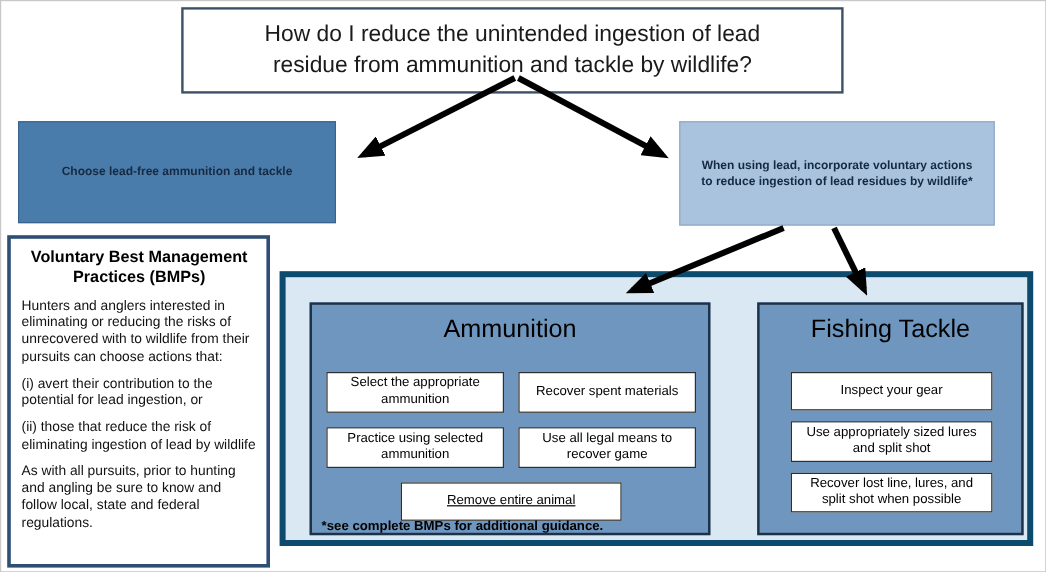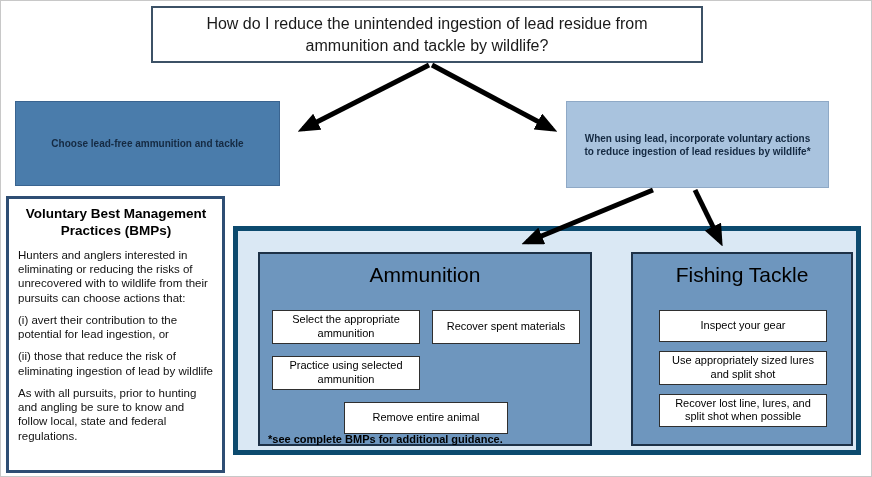--- a/index.html
+++ b/index.html
@@ -10,24 +10,24 @@
     --border_navy:#2E4E74;
     --border_dark:#3C5166;
     --arrow_black:#000000;
   }
   *{box-sizing:border-box;margin:0;padding:0;}
   body{font-family:"Liberation Sans",sans-serif;background:#fff;}
   .canvas{position:relative;width:872px;height:477px;background:#fff;border:1px solid #c8c8c8;overflow:hidden;}
 
   
   .question-box{
-    position:absolute;left:150px;top:5px;width:552px;height:57px;
+    position:absolute;left:150px;top:5px;width:552px;height:72px;
     background:#fff;border:2px solid var(--border_dark);
     display:flex;align-items:center;justify-content:center;text-align:center;
-    font-size:16px;color:#1a1a1a;padding:0 34px;line-height:1.35;
+    font-size:19px;color:#1a1a1a;padding:0 34px;line-height:1.35;
   }
 
   
   .opt{
     position:absolute;display:flex;align-items:center;justify-content:center;
     text-align:center;font-weight:bold;color:#152A42;font-size:10px;line-height:1.3;
   }
   .opt-left{
     left:14px;top:100px;width:265px;height:85px;
     background:var(--box_blue);border:1px solid #3A6490;padding:0 28px;
@@ -63,21 +63,21 @@
     position:absolute;left:12px;right:10px;top:56px;
     display:grid;grid-template-columns:1fr 1fr;column-gap:16px;row-gap:10px;
     align-items:stretch;
     gap:12px;
   }
   .white-item{
     background:#fff;border:1.5px solid #2F2F2F;
     display:flex;align-items:center;justify-content:center;text-align:center;
     font-size:11px;color:#000;min-height:34px;padding:2px 8px;line-height:1.25;
   }
-  .ammo-grid .span-center{grid-column:1 / 3;justify-self:center;width:164px;min-height:32px;}
+  .ammo-grid .span-center{grid-column:1 / 3;justify-self:center;width:184px;min-height:32px;text-decoration:underline;}
 
   .fish-stack{
     position:absolute;left:26px;right:24px;top:56px;
     display:flex;flex-direction:column;gap:9px;
   }
   .fish-stack .white-item{min-height:32px;}
 
   .footnote{
     position:absolute;left:30px;bottom:5px;
     font-size:11px;font-weight:600;color:#000;
@@ -125,20 +125,21 @@
   </div>
 
   <div class="actions-panel">
 
     <div class="group-box ammo-box">
       <div class="group-title">Ammunition</div>
       <div class="ammo-grid">
         <div class="white-item">Select the appropriate ammunition</div>
         <div class="white-item">Recover spent materials</div>
         <div class="white-item">Practice using selected ammunition</div>
+        <div class="white-item">Use all legal means to recover game</div>
         <div class="white-item span-center">Remove entire animal</div>
       </div>
     </div>
 
     <div class="group-box fish-box">
       <div class="group-title">Fishing Tackle</div>
       <div class="fish-stack">
         <div class="white-item">Inspect your gear</div>
         <div class="white-item">Use appropriately sized lures and split shot</div>
         <div class="white-item">Recover lost line, lures, and split shot when possible</div>

